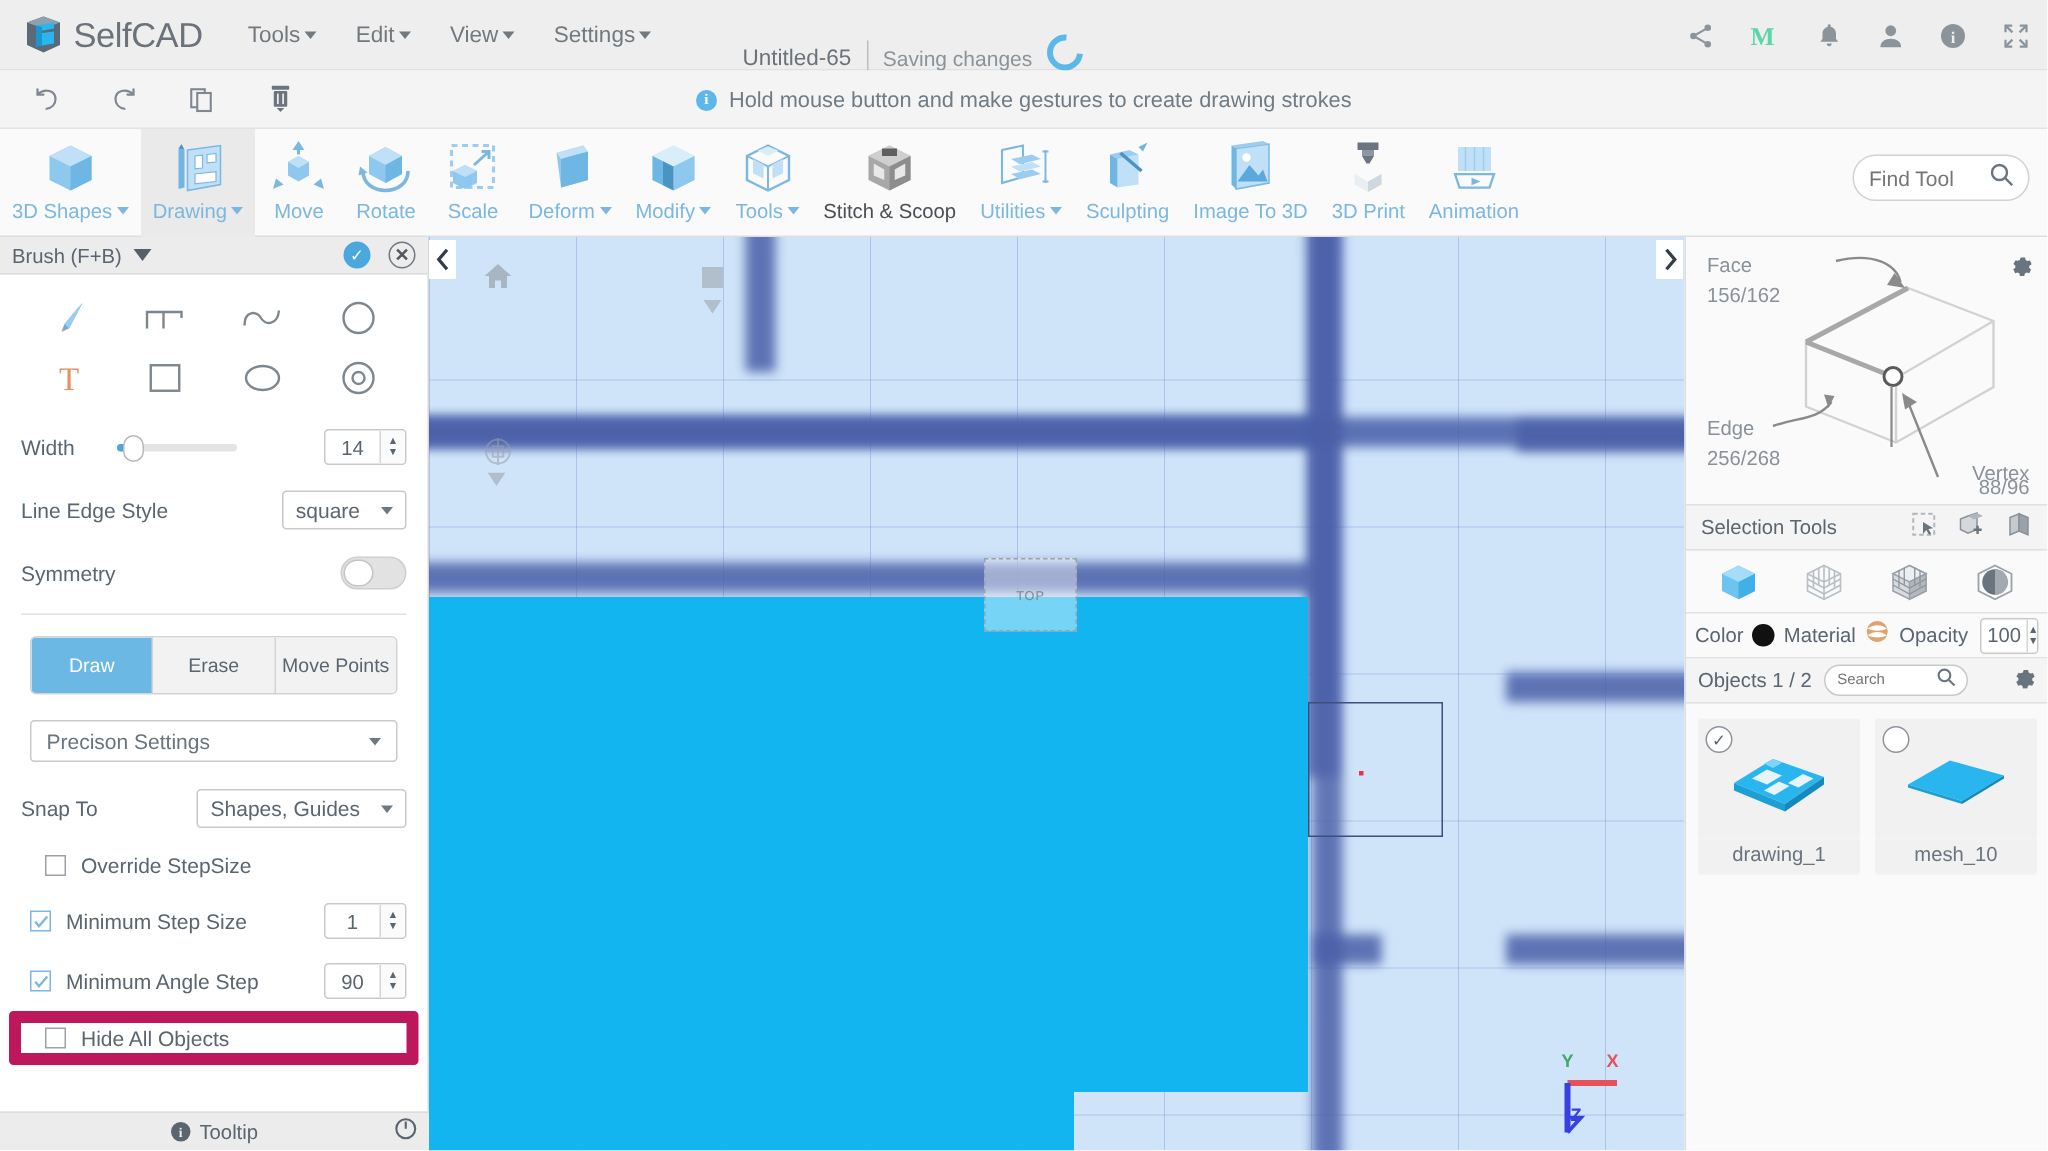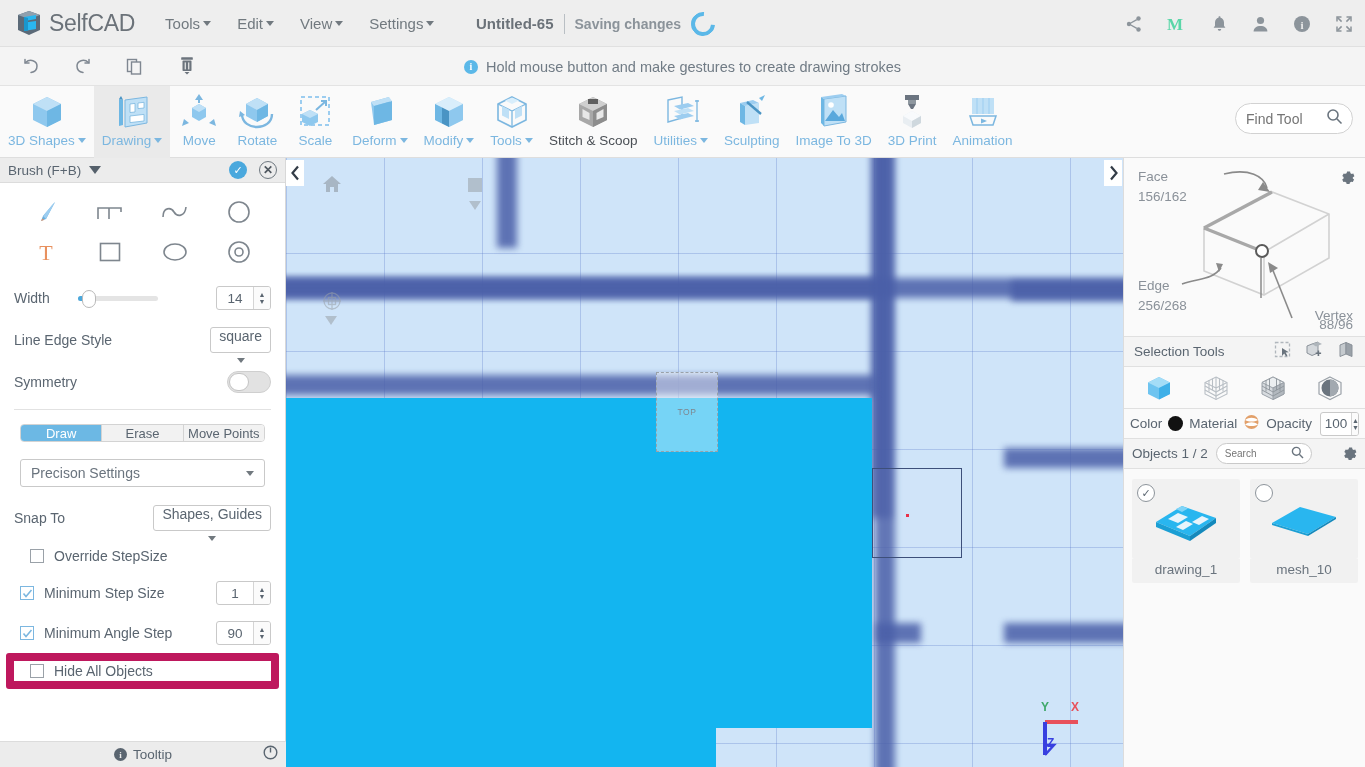--- a/index.html
+++ b/index.html
@@ -28,22 +28,22 @@
   .menu-item {
     font-size: 15px; color: #71797f; cursor: pointer;
     display: flex; align-items: center; gap: 3px;
   }
   .caret-d {
     width: 0; height: 0; border-left: 4px solid transparent;
     border-right: 4px solid transparent; border-top: 5px solid #71797f;
     display: inline-block;
   }
   .title-area {
-    position: absolute; left: 476px; top: 0; height: 47px;
-    display: flex; align-items: center; gap: 10px; font-weight: bold;
+    position: absolute; left: 495px; top: 0; height: 47px;
+    display: flex; align-items: flex-end; gap: 10px;
   }
   .doc-title { font-size: 15px; color: #6b7279; }
   .title-div { width: 1px; height: 20px; background: #b9bfc4; }
   .saving-text { font-size: 14px; color: #8b939a; }
   .spinner {
     width: 24px; height: 24px; border-radius: 50%;
     border: 4px solid #5bb8e8; border-right-color: transparent;
     transform: rotate(-40deg);
   }
   .top-right-icons {
@@ -168,34 +168,34 @@
   }
   .spin {
     display: flex; flex-direction: column; border-left: 1px solid #d5d5d5;
     width: 17px; height: 100%; justify-content: center; align-items: center;
     background: #fbfbfb; cursor: pointer;
   }
   .spin span { font-size: 7px; line-height: 7px; color: #5a6570; }
   .selectbox {
     margin-left: auto; border: 1px solid #c9c9c9; border-radius: 3px;
     height: 26px; background: #fff; display: flex; align-items: center;
-    padding: 0 8px; gap: 14px; font-size: 14px; color: #5a6570; cursor: pointer; flex-direction: column;
+    padding: 0 8px; gap: 14px; font-size: 14px; color: #5a6570; cursor: pointer;
   }
   .toggle {
     margin-left: auto; width: 44px; height: 22px; border-radius: 11px;
     background: #e2e2e2; border: 1px solid #cfcfcf; position: relative; cursor: pointer;
   }
   .toggle-knob {
     position: absolute; left: 1px; top: 1px; width: 20px; height: 18px;
     background: #fff; border: 1px solid #c4c4c4; border-radius: 10px;
   }
   .divider { height: 1px; background: #e2e2e2; margin: 6px 14px 0 14px; }
   .seg-group {
     display: flex; margin: 14px 20px 0 20px; border: 1px solid #d3d3d3;
-    border-radius: 4px; overflow: hidden; height: 18px;
+    border-radius: 4px; overflow: hidden; height: 39px;
   }
   .seg {
     flex: 1; display: flex; align-items: center; justify-content: center;
     font-size: 13px; color: #5a6570; background: #f2f2f2; cursor: pointer;
     border-right: 1px solid #d3d3d3;
   }
   .seg:last-child { border-right: none; }
   .seg.active { background: #6cb8e4; color: #fff; }
   .wide-select {
     margin: 17px 20px 0 20px; height: 28px; border: 1px solid #c9c9c9;
@@ -250,21 +250,21 @@
   .bar-h { height: 20px; }
   .bar-v { width: 20px; }
   .solid-shape {
     position: absolute; background: #13b5f0;
   }
   .sel-rect {
     position: absolute; border: 1.5px solid #3d4f7a;
     background: rgba(255,255,255,0.03);
   }
   .top-tile {
-    position: absolute; left: 370px; top: 214px; width: 62px; height: 80px;
+    position: absolute; left: 370px; top: 214px; width: 62px; height: 49px;
     border: 1px dashed #9aa1a8; background: rgba(255,255,255,0.42);
     display: flex; align-items: center; justify-content: center;
     font-size: 8.5px; color: #7e868e; letter-spacing: 0.6px;
   }
   .vp-icon { position: absolute; opacity: 0.55; }
   .collapse-l {
     position: absolute; left: 286px; top: 160px; width: 18px; height: 26px;
     background: #fff; display: flex; align-items: center; justify-content: center;
     font-size: 15px; color: #3a4450; cursor: pointer; z-index: 5;
   }

